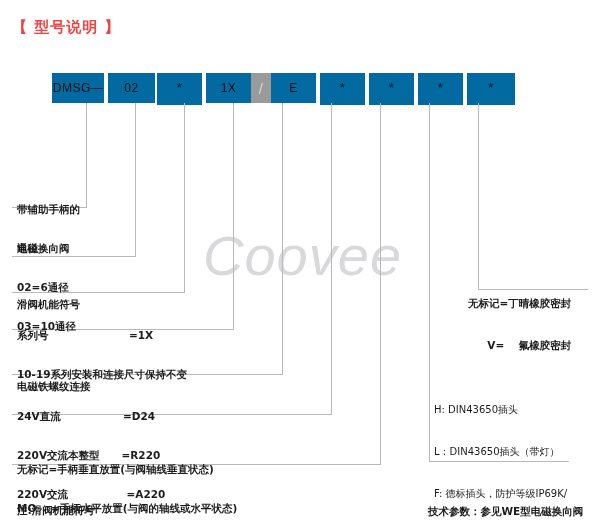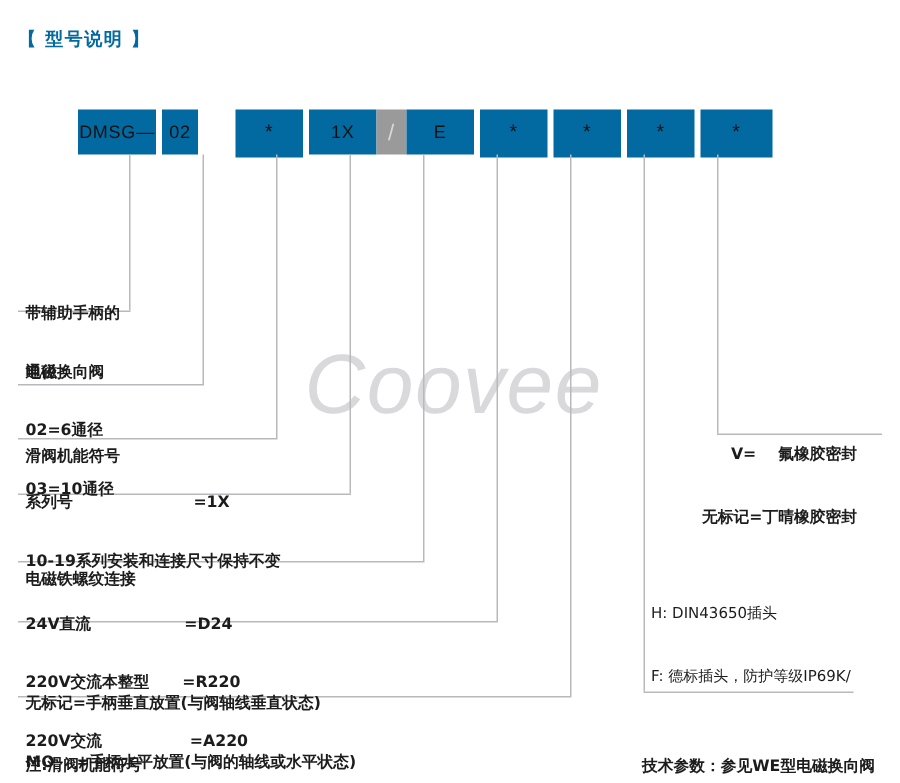--- a/index.html
+++ b/index.html
@@ -21,24 +21,24 @@
     left: 0; top: 0;
     width: 600px;
     height: 522px;
   }
 
   
   .page-title {
     position: absolute;
     left: 12px;
     top: 18px;
-    font-size: 12px;
+    font-size: 15px;
     font-weight: bold;
     letter-spacing: 1px;
-    color: #0369a1;
+    color: #ef4444;
     white-space: nowrap;
   }
 
   
   .watermark {
     position: absolute;
     left: 203px;
     top: 228px;
     font-size: 56px;
     font-family: "Liberation Sans", sans-serif;
@@ -144,21 +144,21 @@
 <body>
 
 <div id="canvas">
 
   <div class="page-title">【 型号说明 】</div>
 
   <div class="watermark">Coovee</div>
 
   <div class="code-row">
     <div class="code-box" style="left:0px;width:52px;">DMSG—</div>
-    <div class="code-box" style="left:56px;width:24px;">02</div>
+    <div class="code-box" style="left:56px;width:47px;">02</div>
     <div class="code-box star" style="left:105px;width:45px;">*</div>
     <div class="code-box" style="left:154px;width:45px;text-align:right;">1X</div>
     <div class="code-box slash-box" style="left:199px;width:20px;">/</div>
     <div class="code-box" style="left:219px;width:45px;">E</div>
     <div class="code-box star" style="left:268px;width:45px;">*</div>
     <div class="code-box star" style="left:317px;width:45px;">*</div>
     <div class="code-box star" style="left:366px;width:45px;">*</div>
     <div class="code-box star" style="left:415px;width:48px;">*</div>
   </div>
 
@@ -223,26 +223,27 @@
     <span class="lbl-row">无标记=手柄垂直放置(与阀轴线垂直状态)</span>
     <span class="lbl-row">MO    =手柄水平放置(与阀的轴线或水平状态)</span>
   </div>
 
   <div class="lbl-note" style="left:17px; top:478px;">
     <span class="lbl-row">注:滑阀机能符号</span>
     
   </div>
 
   <div class="seal-lbl" style="left:468px; top:268px;">
+    <span class="lbl-row">无标记=丁晴橡胶密封</span>
     <span class="lbl-row">V=    氟橡胶密封</span>
-    <span class="lbl-row">无标记=丁晴橡胶密封</span>
   </div>
 
   <div class="lbl-right" style="left:434px; top:375px;">
     <span class="lbl-row">H: DIN43650插头</span>
+    <span class="lbl-row">L：DIN43650插头（带灯）</span>
     <span class="lbl-row">F: 德标插头，防护等级IP69K/</span>
     
     
     
     
   </div>
 
   <div class="lbl-right-b" style="left:428px; top:478px;">
     <span class="lbl-row">技术参数：参见WE型电磁换向阀</span>
     

